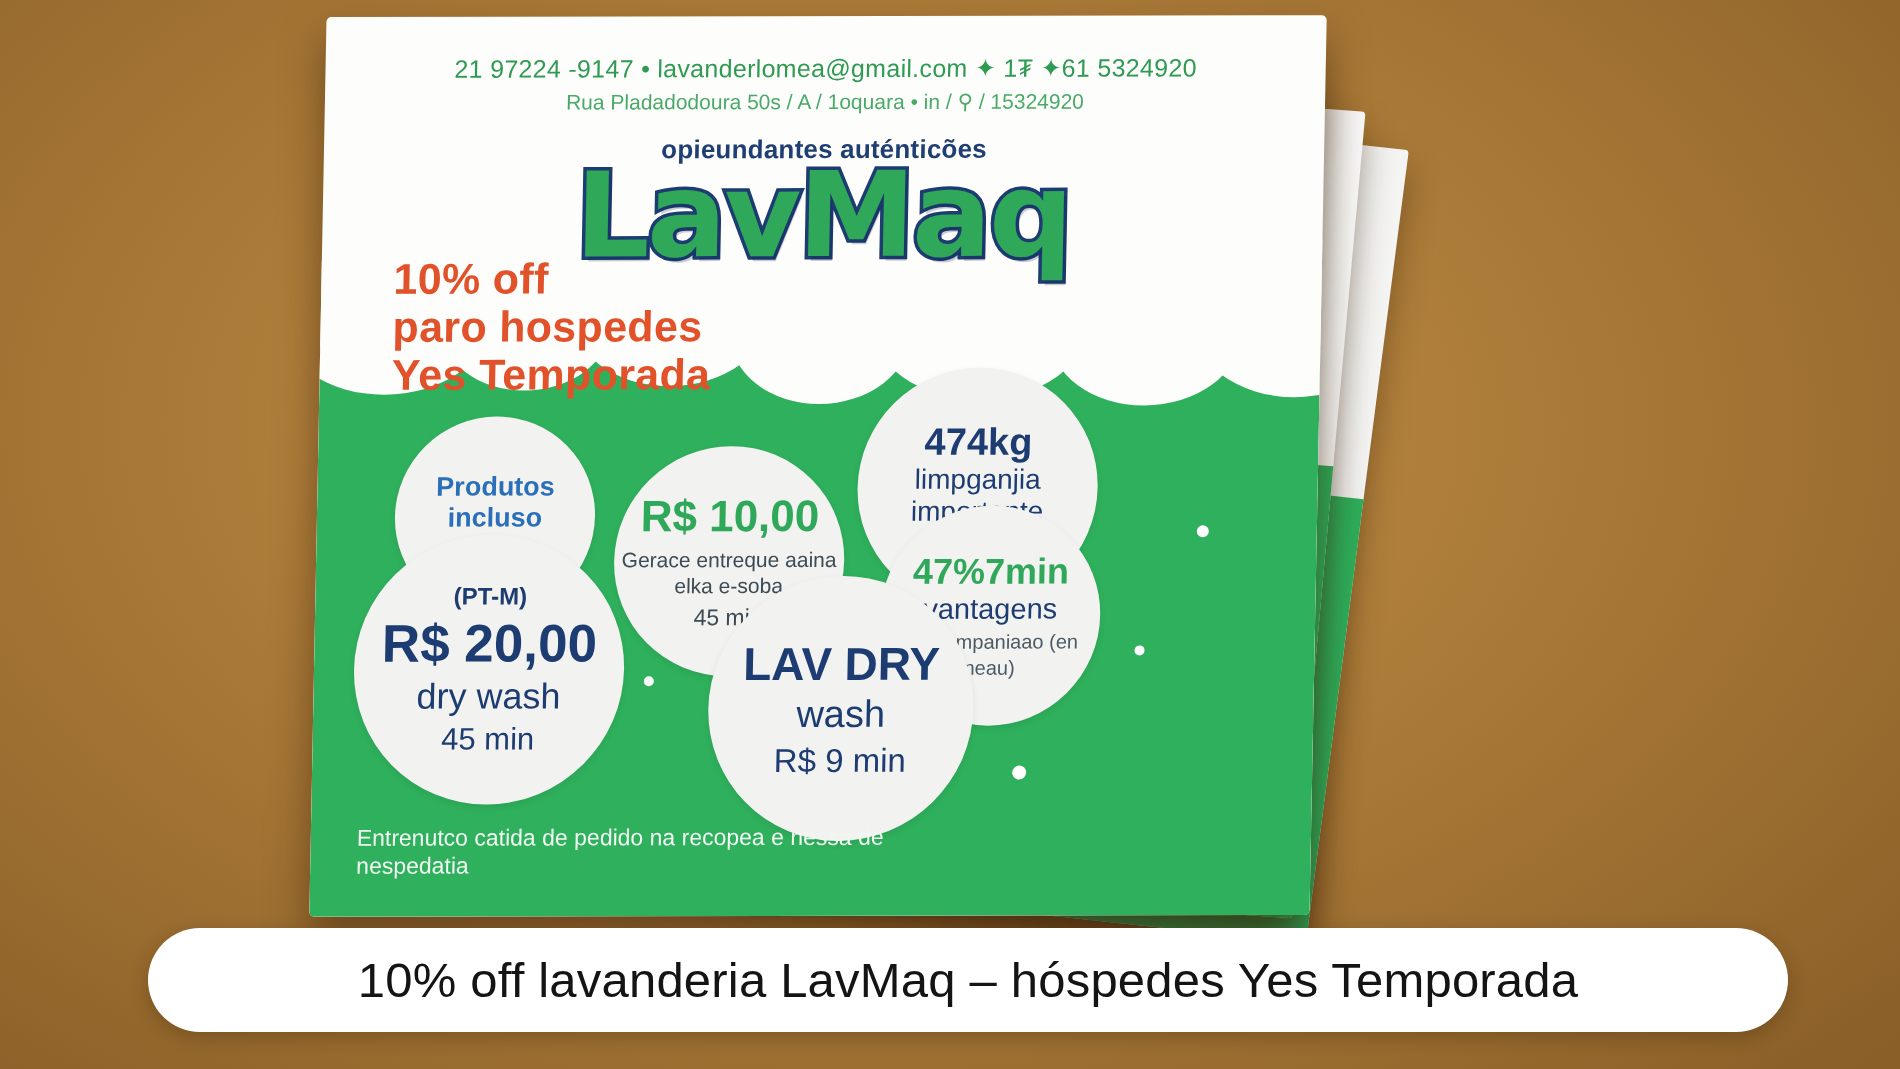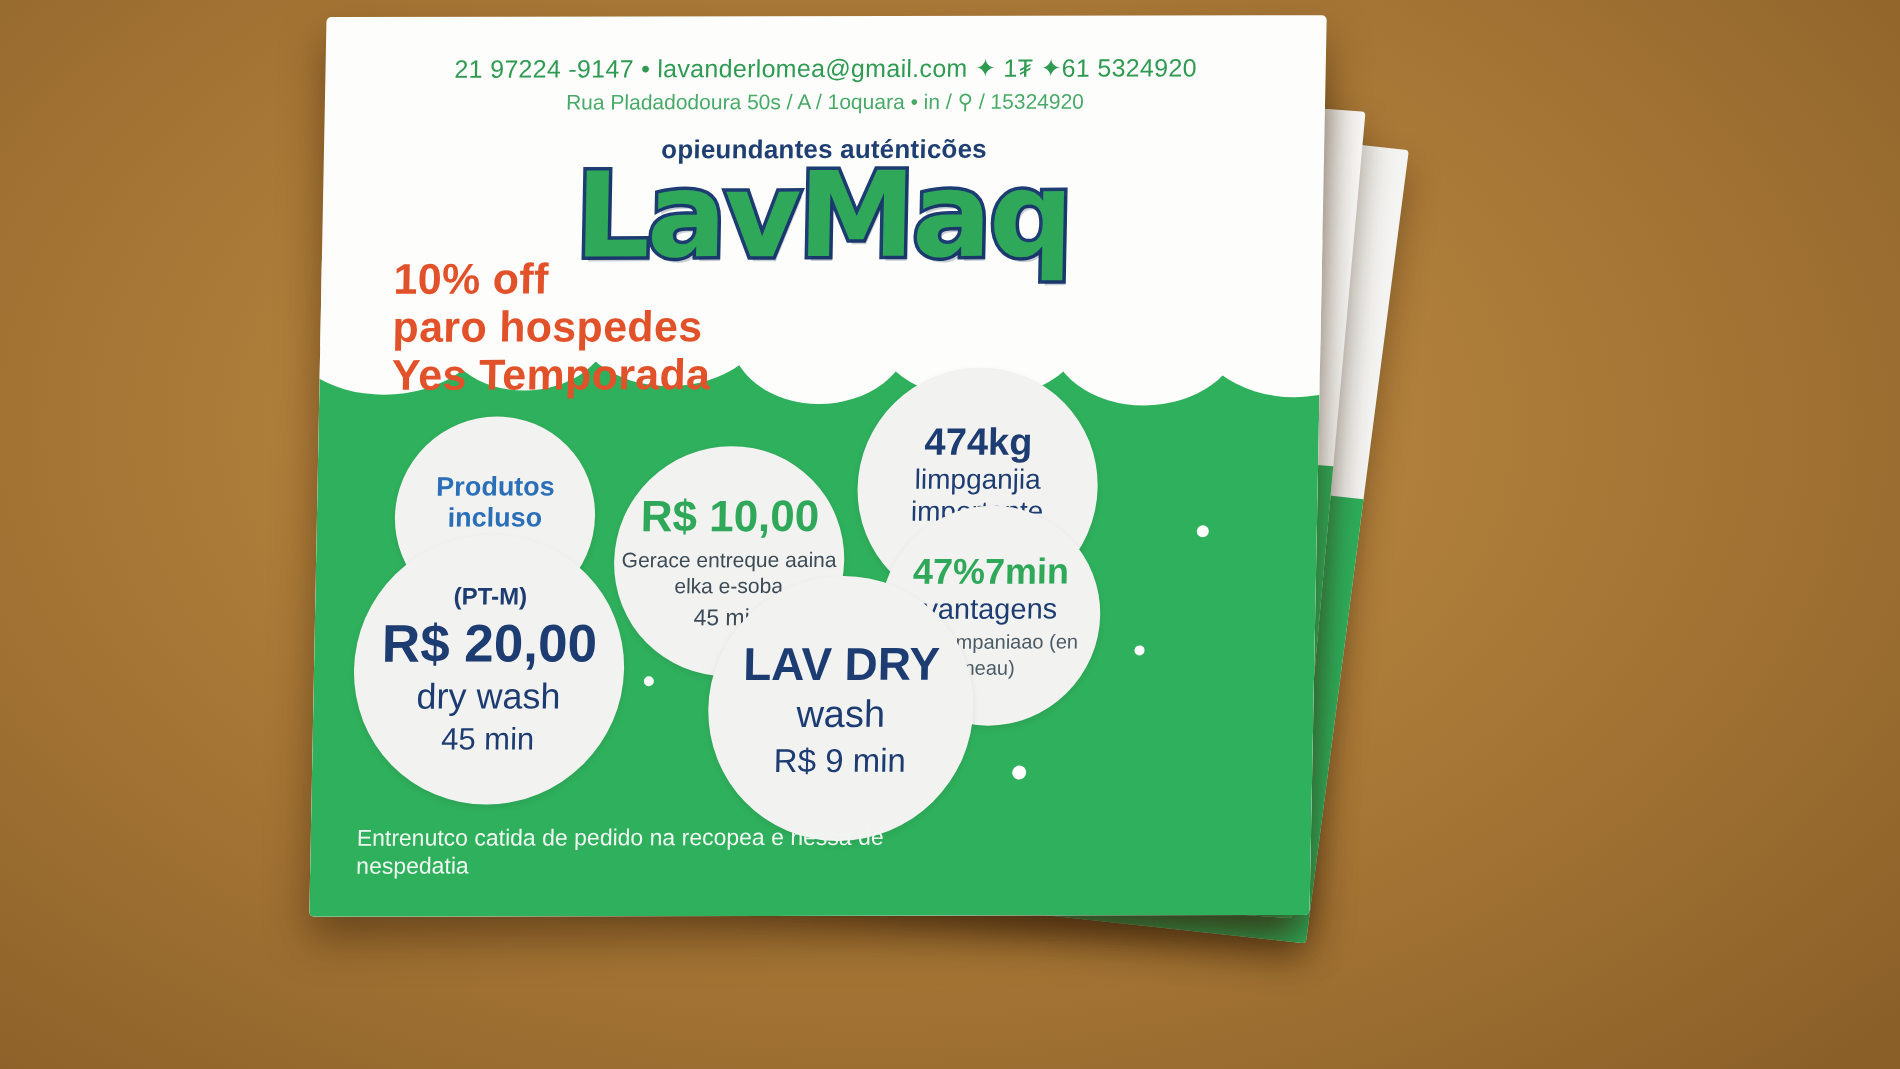--- a/index.html
+++ b/index.html
@@ -348,14 +348,17 @@
         <div class="t1">LAV DRY</div>
         <div class="t2">wash</div>
         <div class="t3">R$ 9 min</div>
       </div>
 
       <div class="footer-note">Entrenutco catida de pedido na recopea e nessa de nespedatia</div>
 
     </div>
   </div>
 
+  <div id="caption">
+    <span class="caption-text">10% off lavanderia LavMaq – hóspedes Yes Temporada</span>
+  </div>
 
 </div>
 
 </body></html>

